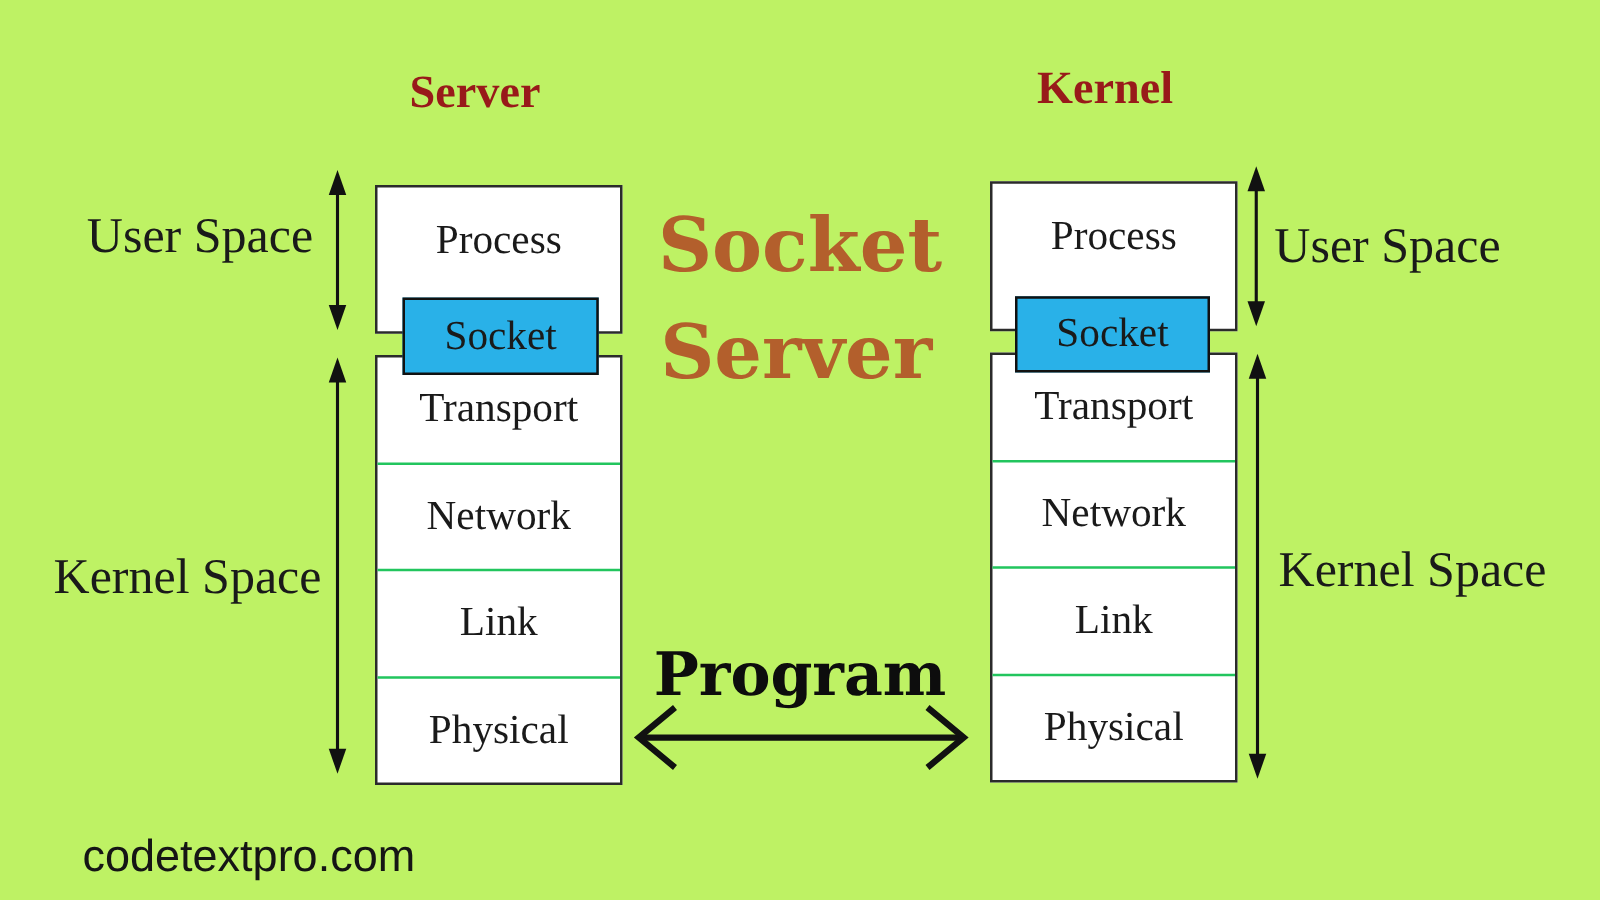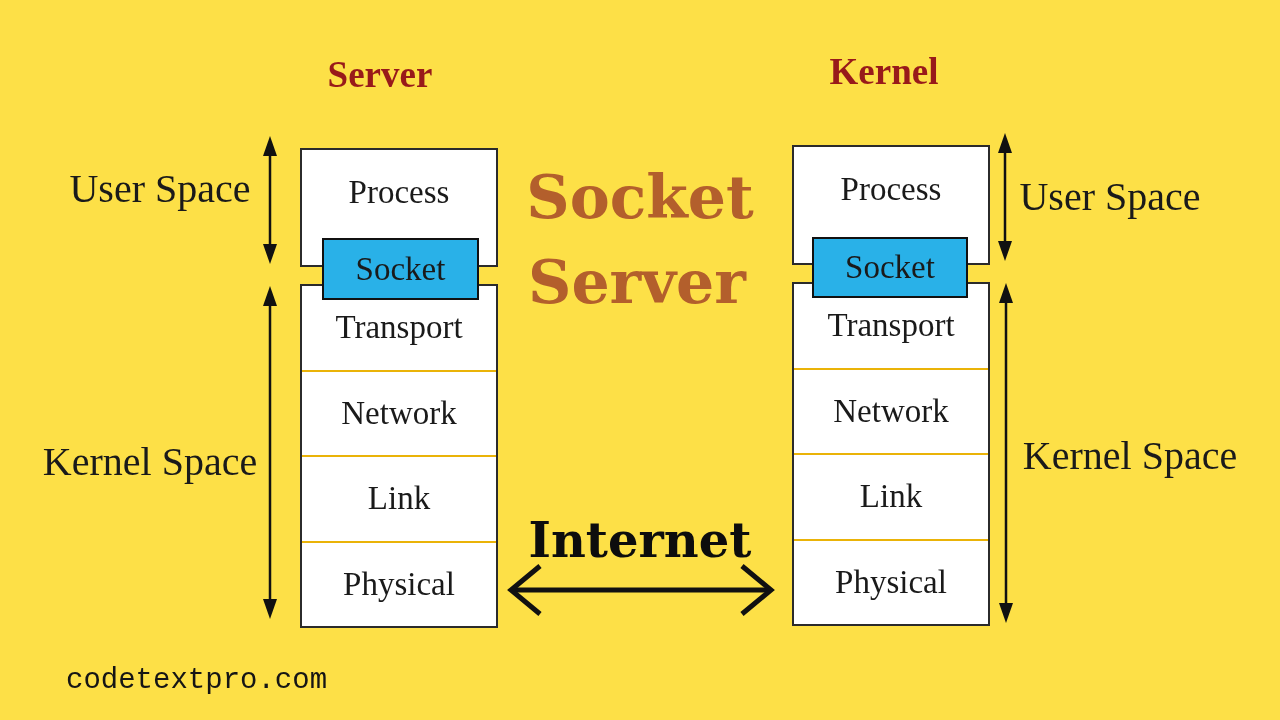--- a/index.html
+++ b/index.html
@@ -1,20 +1,20 @@
 <!DOCTYPE html>
 <html style="--host-title: #981a1a; --accent-title: #b35f2c; --socket-fill: #29b1e8; --line: #111111;"><head>
 <meta charset="utf-8">
 <style>
   html, body { margin: 0; padding: 0; background: #ffffff; }
   .canvas {
     position: relative;
     width: 1280px;
     height: 720px;
-    background: #fde047;
+    background: #bef264;
     overflow: hidden;
     font-family: "Liberation Serif", serif;
     color: #111;
   }
   .abs { position: absolute; }
   .center-anchor { transform: translate(-50%, -50%); white-space: nowrap; }
 
   .host-title {
     font-family: "Liberation Serif", serif;
     font-weight: bold;
@@ -63,34 +63,34 @@
     box-sizing: border-box;
     display: flex;
     flex-direction: column;
   }
   .kernel-layer {
     flex: 1;
     display: flex;
     justify-content: center;
     align-items: center;
   }
-  .kernel-layer + .kernel-layer { border-top: 2px solid #eab308; }
+  .kernel-layer + .kernel-layer { border-top: 2px solid #22c55e; }
   .socket-chip {
     position: absolute;
     background: var(--socket-fill, #29b1e8);
     border: 2px solid #111;
     box-sizing: border-box;
     display: flex;
     justify-content: center;
     align-items: center;
     z-index: 5;
   }
   .watermark {
-    font-family: Liberation Mono, monospace;
-    font-size: 29px;
+    font-family: Liberation Sans, sans-serif;
+    font-size: 36px;
     color: #151515;
   }
   svg.arrows { position: absolute; left: 0; top: 0; z-index: 3; }
   .arrow-line { stroke: var(--line, #111); stroke-width: 2.5; }
   .arrow-head { fill: var(--line, #111); stroke: none; }
   .net-line { stroke: var(--line, #111); stroke-width: 5; }
   .net-chevron { stroke: var(--line, #111); stroke-width: 5; fill: none; stroke-linejoin: miter; }
 </style>
 </head>
 <body>
@@ -143,21 +143,21 @@
   </div>
   <div class="socket-chip" style="left:812px; top:237px; width:156px; height:61px;">
     <span class="box-label">Socket</span>
   </div>
 
   <div class="abs center-anchor space-label" style="left:160px; top:188px;">User Space</div>
   <div class="abs center-anchor space-label" style="left:150px; top:461px;">Kernel Space</div>
   <div class="abs center-anchor space-label" style="left:1110px; top:196px;">User Space</div>
   <div class="abs center-anchor space-label" style="left:1130px; top:455px;">Kernel Space</div>
 
-  <div class="abs center-anchor internet-title" style="left:640px; top:540px;">Internet</div>
+  <div class="abs center-anchor internet-title" style="left:640px; top:540px;">Program</div>
 
   <div class="abs watermark" style="left:66px; top:664px;">codetextpro.com</div>
 
   <svg class="arrows" width="1280" height="720" viewBox="0 0 1280 720">
 
     <g>
       <line class="arrow-line" x1="270" y1="150" x2="270" y2="251"></line>
       <polygon class="arrow-head" points="270,136 263,156 277,156"></polygon>
       <polygon class="arrow-head" points="270,264 263,244 277,244"></polygon>
     </g>

